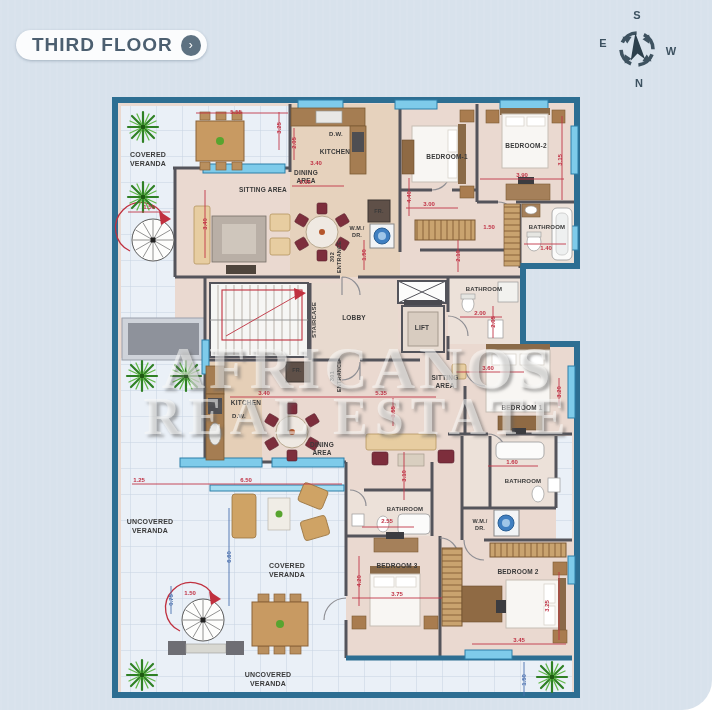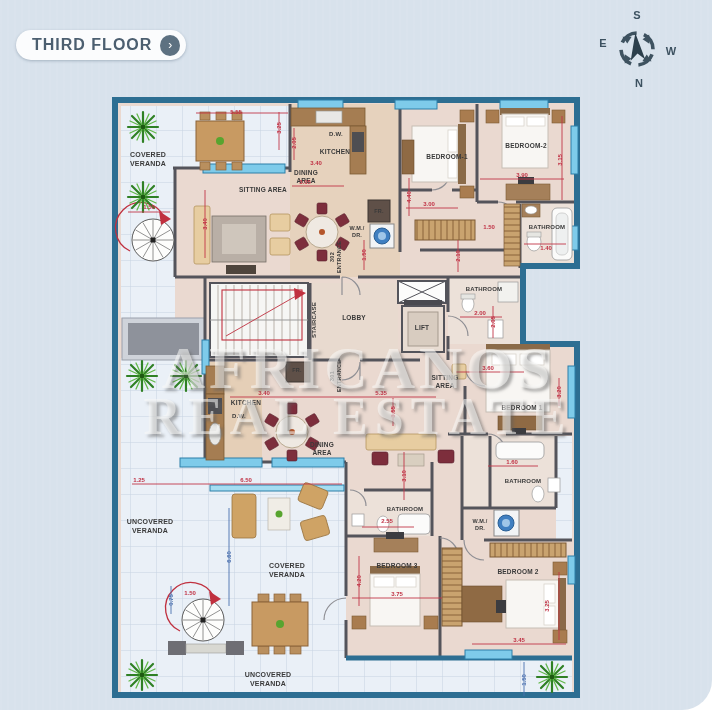--- a/index.html
+++ b/index.html
@@ -4,21 +4,21 @@
 <style>
   html,body{margin:0;padding:0;background:#ffffff;}
   .stage{position:relative;width:712px;height:710px;overflow:hidden;
          font-family:"Liberation Sans",sans-serif;}
   .card{position:absolute;inset:0;background:#d8e2ec;border-radius:0 0 30px 0;
         background-image:repeating-linear-gradient(90deg,rgba(255,255,255,.05) 0 2px,rgba(0,0,0,0) 2px 7px);}
   
   .floor-pill{position:absolute;left:16px;top:30px;height:30px;display:flex;align-items:center;
       gap:8px;padding:0 6px 0 16px;background:#fbfcfd;border-radius:16px;
       box-shadow:0 1px 3px rgba(100,120,140,.45);cursor:pointer;}
-  .floor-pill span.txt{font-size:16px;font-weight:bold;letter-spacing:1px;color:#4c5f70;}
+  .floor-pill span.txt{font-size:19px;font-weight:bold;letter-spacing:1px;color:#4c5f70;}
   .pill-circ{width:20px;height:20px;border-radius:50%;background:#5d7181;color:#fff;
       display:flex;align-items:center;justify-content:center;font-size:12px;line-height:1;padding-bottom:1px;}
   
   .compass{position:absolute;left:596px;top:6px;width:84px;height:88px;}
   .c-letter{position:absolute;transform:translate(-50%,-50%);font-size:11px;font-weight:bold;color:#3c5160;}
   
   #labels{position:absolute;inset:0;z-index:3;pointer-events:none;}
   .lbl{position:absolute;transform:translate(-50%,-50%);font-size:6.5px;font-weight:bold;
        color:#3a3a3a;letter-spacing:.2px;line-height:1.25;text-align:center;white-space:pre;}
   .dim{position:absolute;transform:translate(-50%,-50%);font-size:6px;font-weight:bold;

